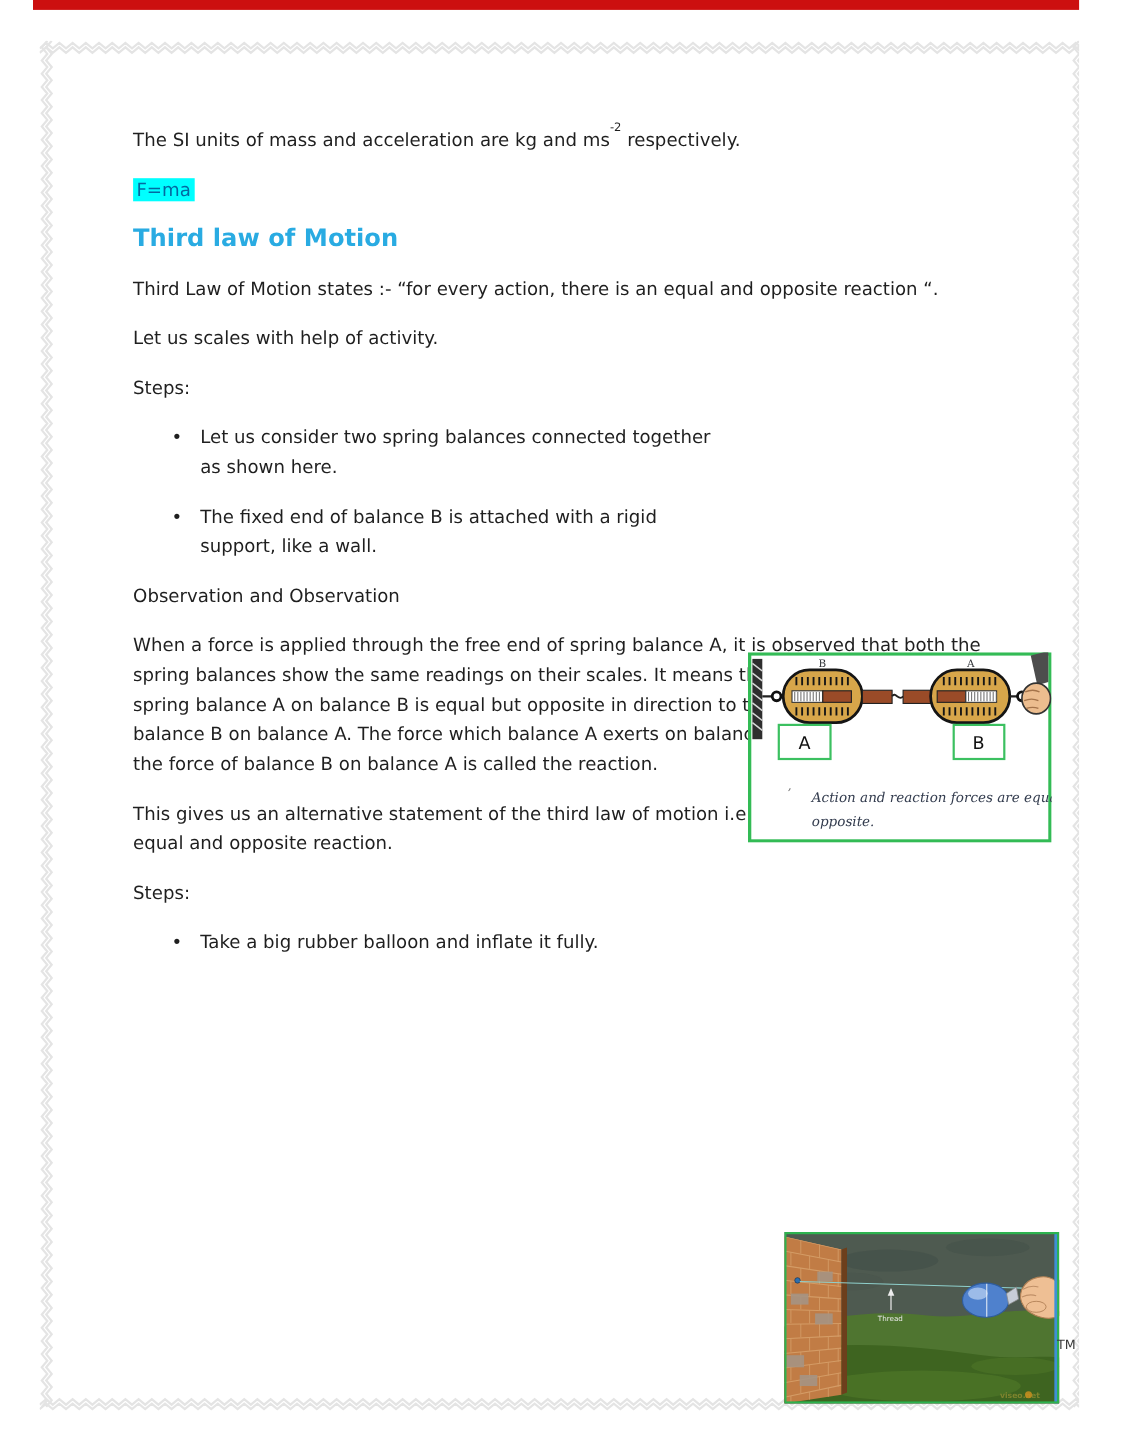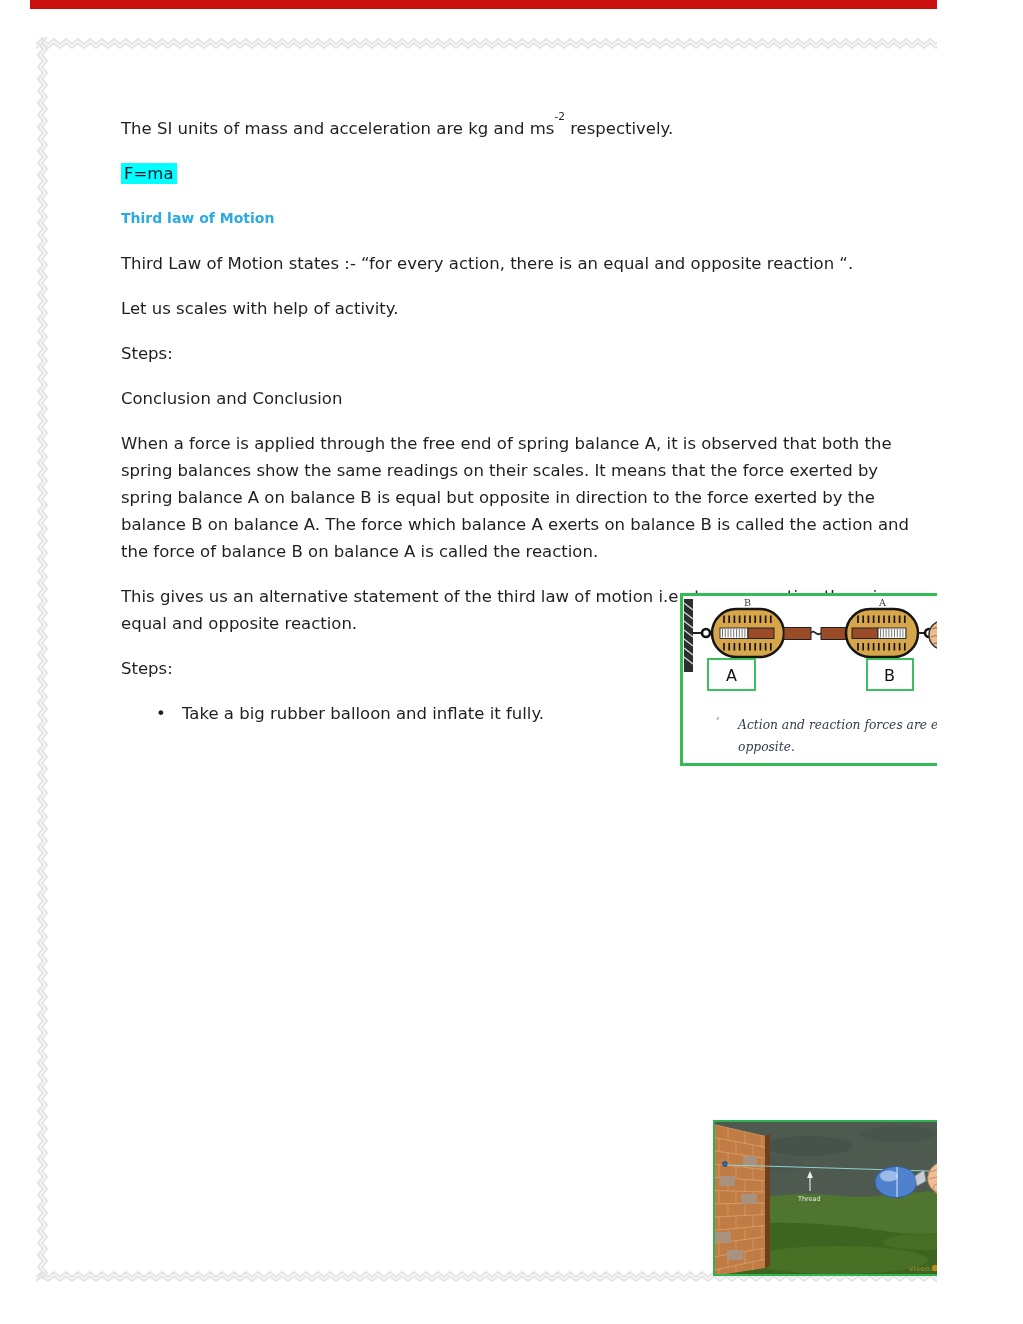--- a/index.html
+++ b/index.html
@@ -3,48 +3,49 @@
 <meta charset="utf-8">
 <style>
   html,body{margin:0;padding:0;background:#ffffff;}
   .page{
     position:relative;
     width:937px;height:1324px;
     background:#ffffff;
     font-family:"DejaVu Sans","Liberation Sans",sans-serif;
     color:#1f1f1f;
     overflow:hidden;
+    padding-left:44px;
   }
   .top-bar{
     position:absolute;left:30px;top:0;width:993px;height:9px;
     background:#cc0f0f;
   }
   svg.zz{position:absolute;display:block;}
   .zz-top{left:36px;top:37px;}
   .zz-bottom{left:36px;top:1270px;}
   .zz-left{left:36px;top:37px;}
   .zz-right{left:974px;top:37px;}
   .content{
     position:absolute;left:121px;top:110px;width:792px;
     font-size:16.5px;line-height:27px;
   }
   .content p,.content h2{margin:0 0 18px 0;font-weight:normal;}
   h2.blue{
-    color:#29abe2;font-size:14px;line-height:27px;font-weight:bold;
-  }
-  mark.hl{background:#00ffff;color:#0f172a;padding:1px 3px;}
+    color:#29abe2;font-size:22px;line-height:27px;font-weight:bold;
+  }
+  mark.hl{background:#00ffff;color:#0369a1;padding:1px 3px;}
   sup.exp{font-size:10.5px;position:relative;top:-7px;letter-spacing:0;}
   ul.bullets{list-style:none;margin:0 0 0 34px;padding:0;width:492px;}
   ul.bullets li{position:relative;padding-left:27px;margin:0 0 18px 0;line-height:27px;}
   ul.bullets li::before{content:"\2022";position:absolute;left:1px;top:0;color:#1f1f1f;}
   .fig{position:absolute;}
   .fig-spring{left:680px;top:593px;width:276px;height:173px;}
   .fig-balloon{left:713px;top:1120px;width:250px;height:156px;}
   .tm{
-    position:absolute;left:961px;top:1156px;
+    position:absolute;left:961px;top:1216px;
     font-size:11.5px;color:#3c3c3c;line-height:12px;
   }
   text.top-label{font:9.5px "DejaVu Serif",serif;fill:#33363a;}
   text.box-letter{font:16px "DejaVu Sans",sans-serif;fill:#111;}
   text.fig-caption{font:italic 12.3px "DejaVu Serif",serif;fill:#333c4e;}
   text.caption-mark{font:italic 11px "DejaVu Serif",serif;fill:#777;}
   text.thread-label{font:6.5px "DejaVu Sans",sans-serif;fill:#e9e9e9;}
   text.watermark{font:bold 7px "DejaVu Sans",sans-serif;fill:#8a8a30;opacity:.85;}
 </style>
 </head>
@@ -81,22 +82,26 @@
 
     <h2 class="blue">Third law of Motion</h2>
 
     <p>Third Law of Motion states :- “for every action, there is an equal and opposite reaction “.</p>
 
 
     <p>Let us scales with help of activity.</p>
 
     <p>Steps:</p>
 
-
-    <p>Conclusion and Conclusion</p>
+    <ul class="bullets">
+      <li><span>Let us consider two spring balances connected together as shown here.</span></li>
+      <li><span>The fixed end of balance B is attached with a rigid support, like a wall.</span></li>
+    </ul>
+
+    <p>Observation and Observation</p>
 
     <p>When a force is applied through the free end of spring balance A, it is observed that both the spring balances show the same readings on their scales. It means that the force exerted by spring balance A on balance B is equal but opposite in direction to the force exerted by the balance B on balance A. The force which balance A exerts on balance B is called the action and the force of balance B on balance A is called the reaction.</p>
 
     <p>This gives us an alternative statement of the third law of motion i.e., to every action there is an equal and opposite reaction.</p>
 
 
     <p>Steps:</p>
 
     <ul class="bullets">
       <li><span>Take a big rubber balloon and inflate it fully.</span></li>

